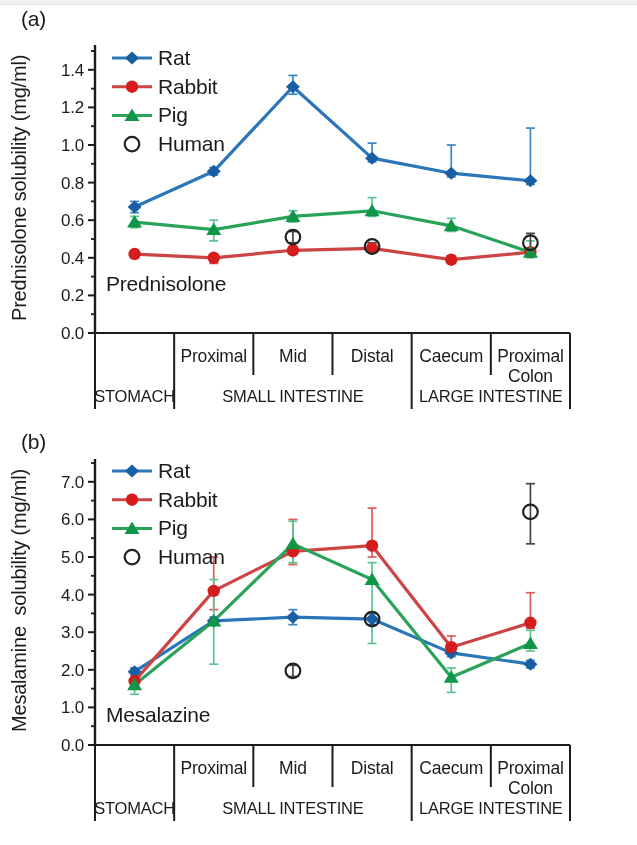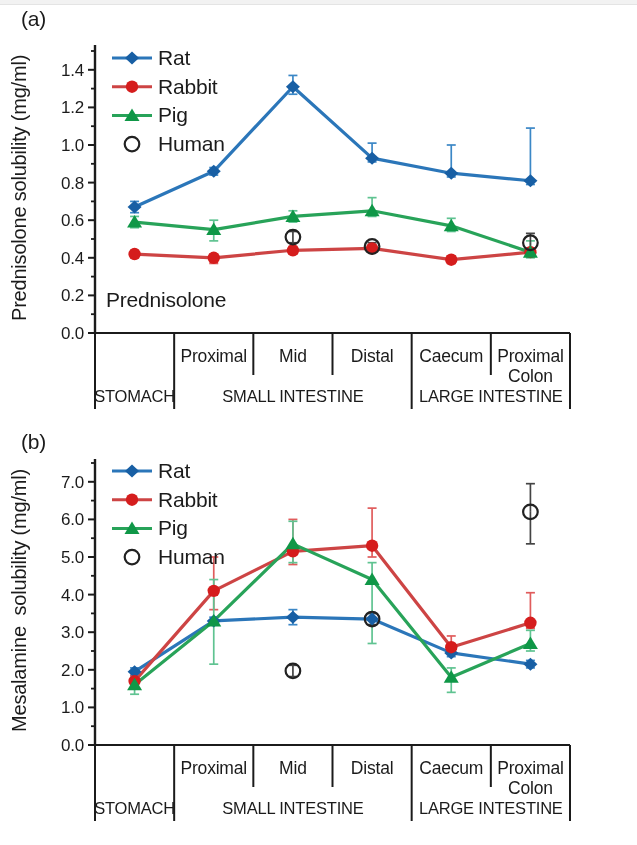--- a/index.html
+++ b/index.html
@@ -12,21 +12,21 @@
   #panel-a{top:0;height:423px;}
   #panel-b{top:423px;height:422px;}
   .panel-letter{position:absolute;left:21px;top:7px;font-size:21px;letter-spacing:-0.2px;}
   .ylabel{
     position:absolute;left:8px;writing-mode:vertical-rl;transform:rotate(180deg);
     font-size:20px;text-align:center;height:302px;letter-spacing:-0.2px;white-space:pre;
   }
   #panel-a .ylabel{top:37px;}
   #panel-b .ylabel{top:27px;}
   .annotation{position:absolute;left:106px;font-size:21px;letter-spacing:-0.2px;}
-  #panel-a .annotation{top:288px;text-align:center;}
+  #panel-a .annotation{top:272px;text-align:center;}
   #panel-b .annotation{top:280px;}
   svg.chart{position:absolute;top:0;left:0;font-family:inherit;}
   svg text{letter-spacing:-0.2px;}
 </style>
 </head>
 <body>
 
 <div class="topbar"></div>
 
 <div class="panel" id="panel-a">
@@ -357,13 +357,14 @@
       <circle cx="132" cy="76.7" r="6.2" fill="#d51d1d"></circle>
       <text x="158" y="83.7" font-size="21" text-anchor="start" fill="#1b1b1b">Rabbit</text>
       <line x1="112" y1="105.4" x2="152" y2="105.4" stroke="#28a359" stroke-width="3"></line>
       <path d="M132 98.4 L139.5 110.9 L124.5 110.9 Z" fill="#0f9747"></path>
       <text x="158" y="112.4" font-size="21" text-anchor="start" fill="#1b1b1b">Pig</text>
       <circle cx="132" cy="134.1" r="7.3" fill="none" stroke="#222222" stroke-width="2.2"></circle>
       <text x="158" y="141.1" font-size="21" text-anchor="start" fill="#1b1b1b">Human</text>
     </svg>
   <div class="panel-letter">(b)</div>
   <div class="ylabel">Mesalamine  solubility (mg/ml)</div>
+  <div class="annotation">Mesalazine</div>
 </div>
 
 </body></html>

